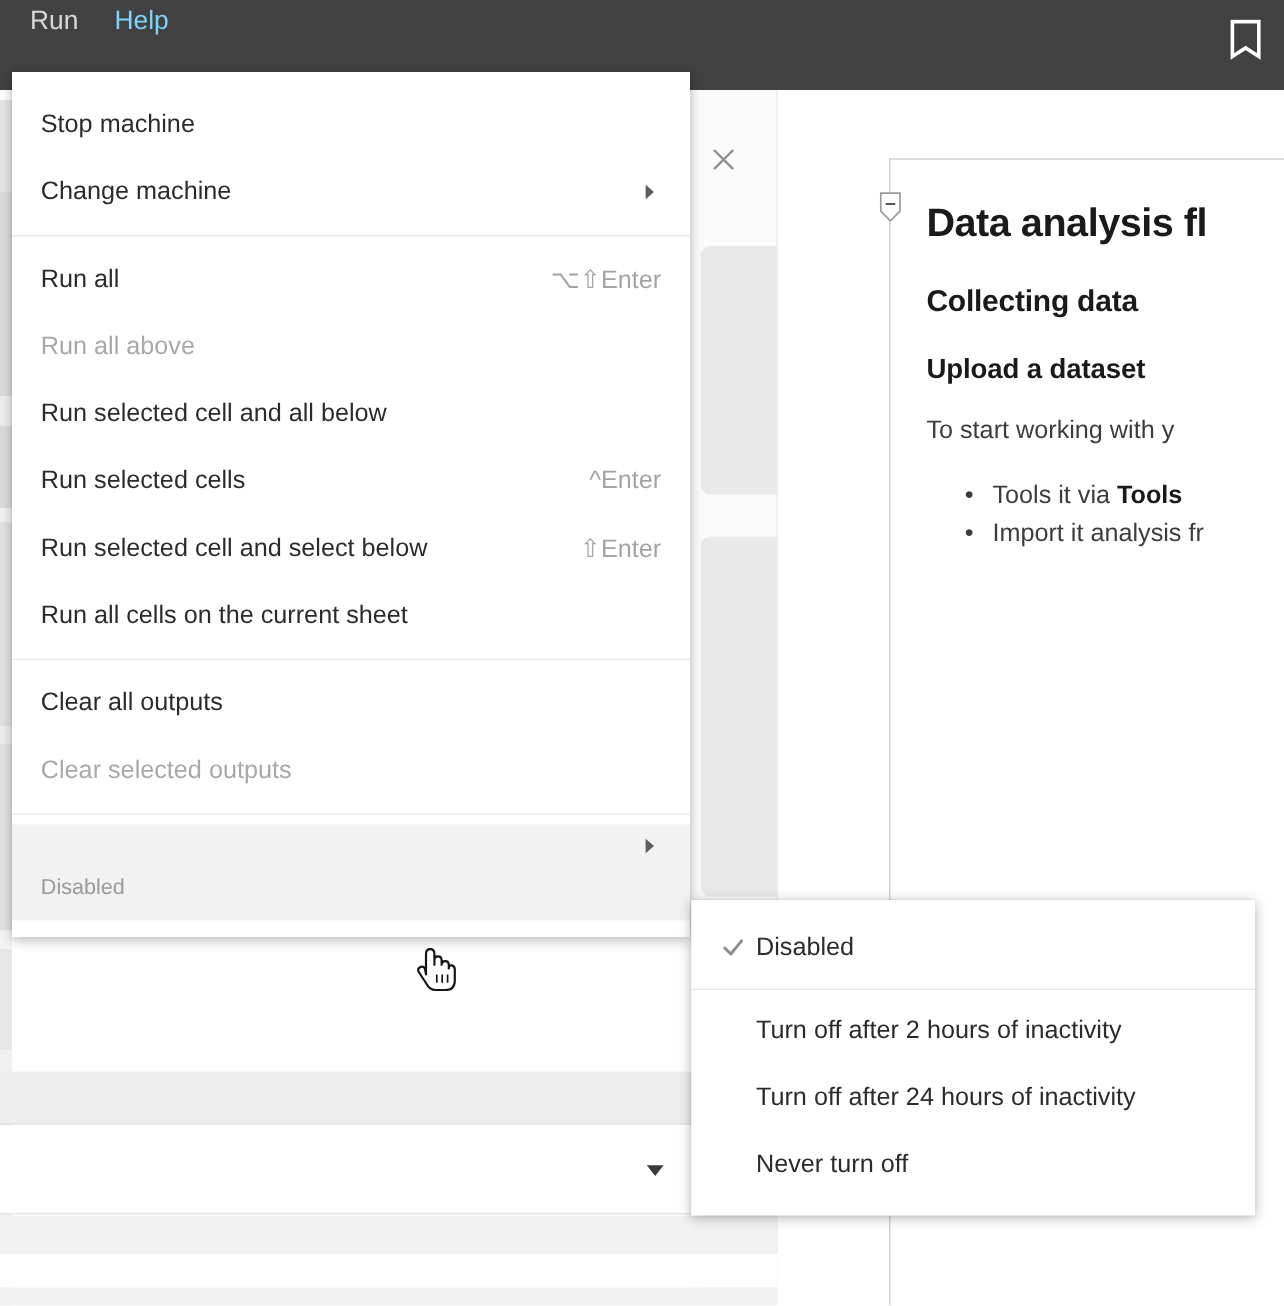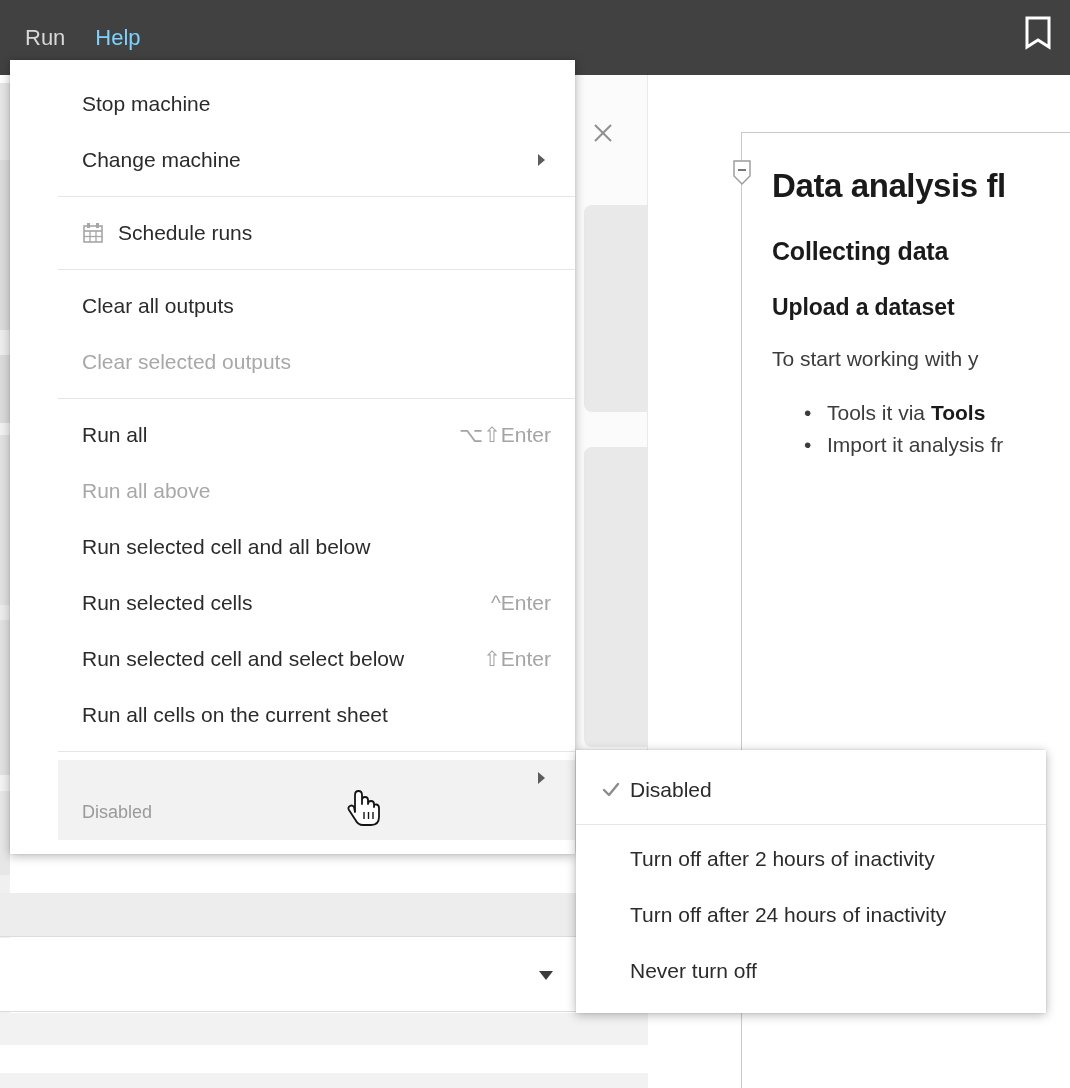--- a/index.html
+++ b/index.html
@@ -24,21 +24,20 @@
     left: 0; top: 0;
     width: 1070px; height: 75px;
     background: #414141;
     z-index: 40;
   }
   .topbar-menus {
     position: absolute;
     left: 0; top: 0;
     height: 75px;
     display: flex;
-    align-items: center;
     padding-left: 10px;
   }
   .topmenu-item {
     color: #7dd3fc;
     font-size: 22px;
     padding: 6px 15px;
     line-height: 1;
     white-space: nowrap;
   }
   .topmenu-item.active { color: #d8d8d8; }
@@ -197,21 +196,21 @@
   .menu {
     position: absolute;
     left: 10px; top: 60px;
     width: 565px;
     background: #ffffff;
     box-shadow: 0 2px 10px rgba(0,0,0,0.28), 0 0 2px rgba(0,0,0,0.12);
     z-index: 50;
     padding: 8px 0 6px 0;
   }
   .mgroup + .mgroup { border-top: 1px solid #e6e6e6; }
-  .mgroup { padding: 8px 0; margin-left: 48px; }
+  .mgroup { padding: 8px 0; }
   .mitem {
     position: relative;
     display: flex;
     align-items: center;
     height: 56px;
     padding: 0 20px 0 24px;
     cursor: default;
   }
   .mitem .mlabel {
     font-size: 21px;
@@ -360,67 +359,51 @@
       <div class="mitem">
         <span class="mlabel">Change machine</span>
         <span class="marrow">
           <svg width="16" height="16" viewBox="0 0 16 16">
               <path d="M5 2 L12 8 L5 14 Z" fill="#5c5c5c"></path>
             </svg>
         </span>
       </div>
     </div>
 
+
     <div class="mgroup">
       <div class="mitem">
-        <span class="micon">
-          <svg width="22" height="22" viewBox="0 0 22 22">
-            <rect x="2" y="4" width="18" height="16" fill="none" stroke="#a6a6a6" stroke-width="1.6"></rect>
-            <line x1="2" y1="9" x2="20" y2="9" stroke="#a6a6a6" stroke-width="1.6"></line>
-            <line x1="8" y1="9" x2="8" y2="20" stroke="#a6a6a6" stroke-width="1.3"></line>
-            <line x1="14" y1="9" x2="14" y2="20" stroke="#a6a6a6" stroke-width="1.3"></line>
-            <line x1="2" y1="14.5" x2="20" y2="14.5" stroke="#a6a6a6" stroke-width="1.3"></line>
-            <rect x="5" y="1" width="3" height="5" fill="#a6a6a6"></rect>
-            <rect x="14" y="1" width="3" height="5" fill="#a6a6a6"></rect>
-          </svg>
-        </span>
-        <span class="mlabel">Schedule runs</span>
+        <span class="mlabel">Run all</span>
+        <span class="mshortcut">⌥⇧Enter</span>
+      </div>
+      <div class="mitem disabled">
+        <span class="mlabel">Run all above</span>
+      </div>
+      <div class="mitem">
+        <span class="mlabel">Run selected cell and all below</span>
+      </div>
+      <div class="mitem">
+        <span class="mlabel">Run selected cells</span>
+        <span class="mshortcut">^Enter</span>
+      </div>
+      <div class="mitem">
+        <span class="mlabel">Run selected cell and select below</span>
+        <span class="mshortcut">⇧Enter</span>
+      </div>
+      <div class="mitem">
+        <span class="mlabel">Run all cells on the current sheet</span>
       </div>
     </div>
 
     <div class="mgroup">
       <div class="mitem">
         <span class="mlabel">Clear all outputs</span>
       </div>
       <div class="mitem disabled">
         <span class="mlabel">Clear selected outputs</span>
-      </div>
-    </div>
-
-    <div class="mgroup">
-      <div class="mitem">
-        <span class="mlabel">Run all</span>
-        <span class="mshortcut">⌥⇧Enter</span>
-      </div>
-      <div class="mitem disabled">
-        <span class="mlabel">Run all above</span>
-      </div>
-      <div class="mitem">
-        <span class="mlabel">Run selected cell and all below</span>
-      </div>
-      <div class="mitem">
-        <span class="mlabel">Run selected cells</span>
-        <span class="mshortcut">^Enter</span>
-      </div>
-      <div class="mitem">
-        <span class="mlabel">Run selected cell and select below</span>
-        <span class="mshortcut">⇧Enter</span>
-      </div>
-      <div class="mitem">
-        <span class="mlabel">Run all cells on the current sheet</span>
       </div>
     </div>
 
     <div class="mgroup">
       <div class="mitem highlight has-sub-value">
         <span class="marrow">
           <svg width="16" height="16" viewBox="0 0 16 16">
               <path d="M5 2 L12 8 L5 14 Z" fill="#5c5c5c"></path>
             </svg>
         </span>

